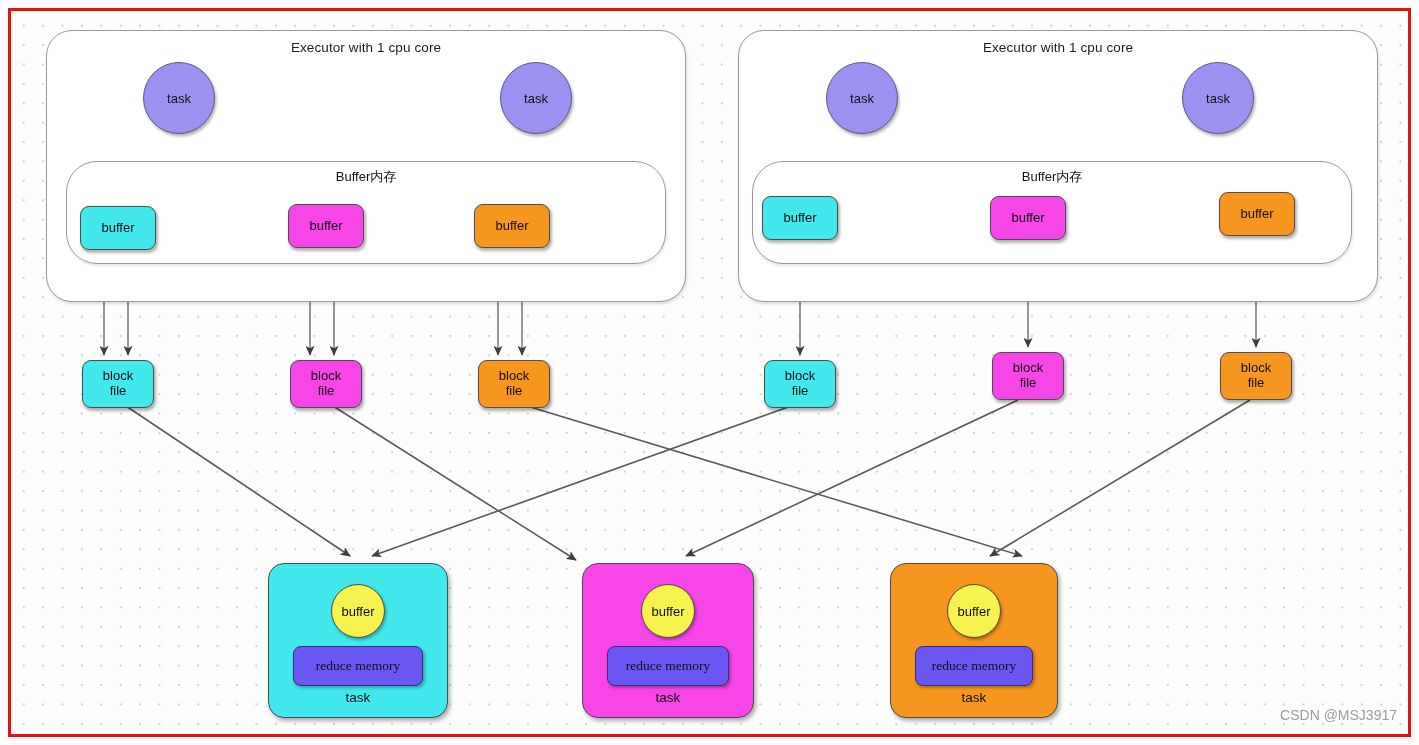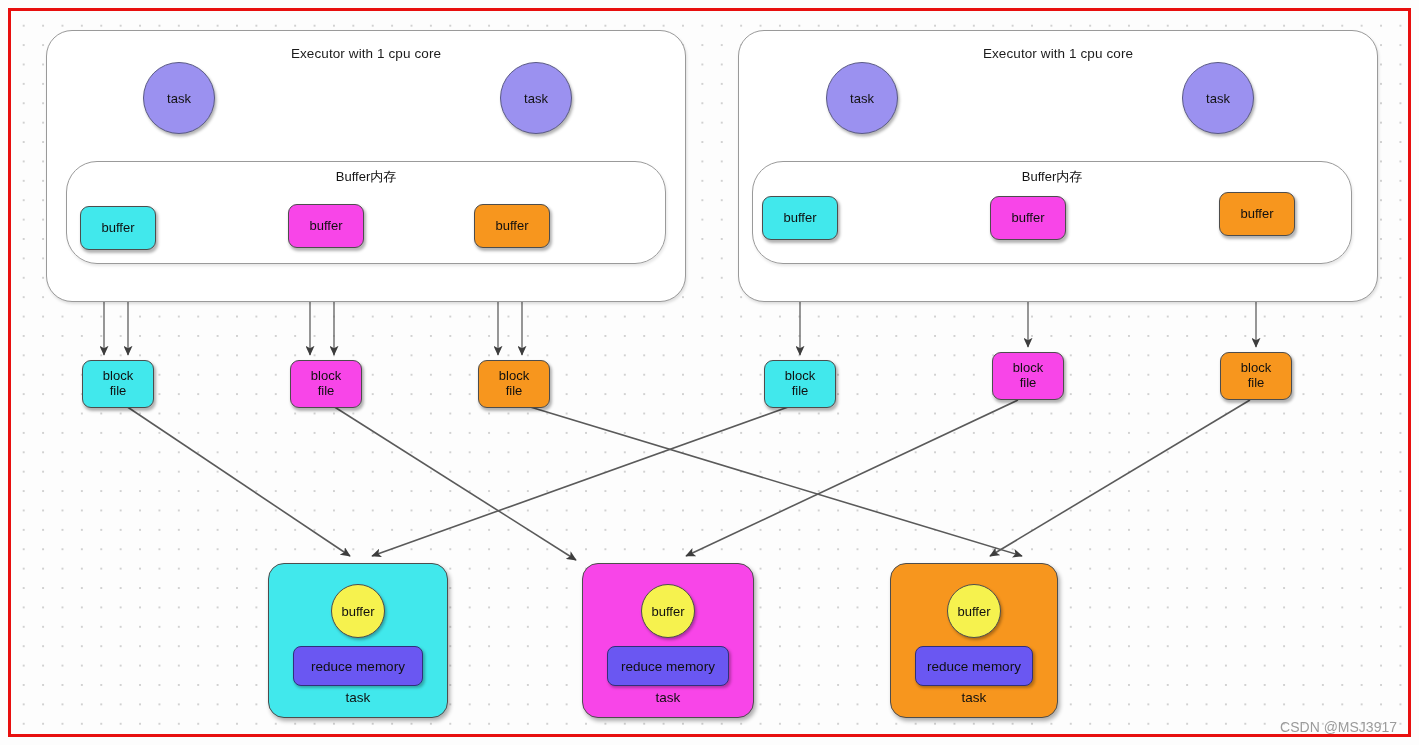--- a/index.html
+++ b/index.html
@@ -47,21 +47,20 @@
     background:#ffffff;
     box-shadow:1px 2px 3px rgba(0,0,0,.13);
   }
   .executor-title{
     position:absolute;
     top:9px; left:0; width:100%;
     text-align:center;
     font-size:13.5px;
     color:#1c1c1c;
     letter-spacing:.1px;
-    margin-top:6px;
   }
 
   
   .bufmem{
     border:1.4px solid #9a9a9a;
     border-radius:31px;
     background:transparent;
     box-shadow:1px 2px 3px rgba(0,0,0,.10);
   }
   .bufmem-title{
@@ -122,20 +121,21 @@
     position:absolute;
     left:24px; right:24px;
     top:82px;
     height:38px;
     background:#6a57f2;
     border:1.8px solid #31307a;
     border-radius:8px;
     display:flex;align-items:center;justify-content:center;
     font-size:13.5px;color:#101010;
     box-shadow:1.5px 2px 3px rgba(0,0,0,.28);
+    font-family:Liberation Serif, serif;
   }
   .redtask .tasklabel{
     position:absolute;
     left:0;right:0;bottom:12px;
     text-align:center;
     font-size:13.5px;
     color:#101010;
   }
 
   
@@ -145,21 +145,21 @@
     font-size:26px;
     font-style:italic;
     color:#f2cfa8;
     opacity:.55;
     white-space:nowrap;
     z-index:15;
     letter-spacing:.4px;
   }
   #wm-csdn{
     position:absolute;
-    right:22px; bottom:10px;
+    right:22px; bottom:22px;
     font-size:14px;
     color:#9b9b9b;
     z-index:35;
     white-space:nowrap;
   }
 </style>
 </head>
 <body>
 
 <div id="canvas">

